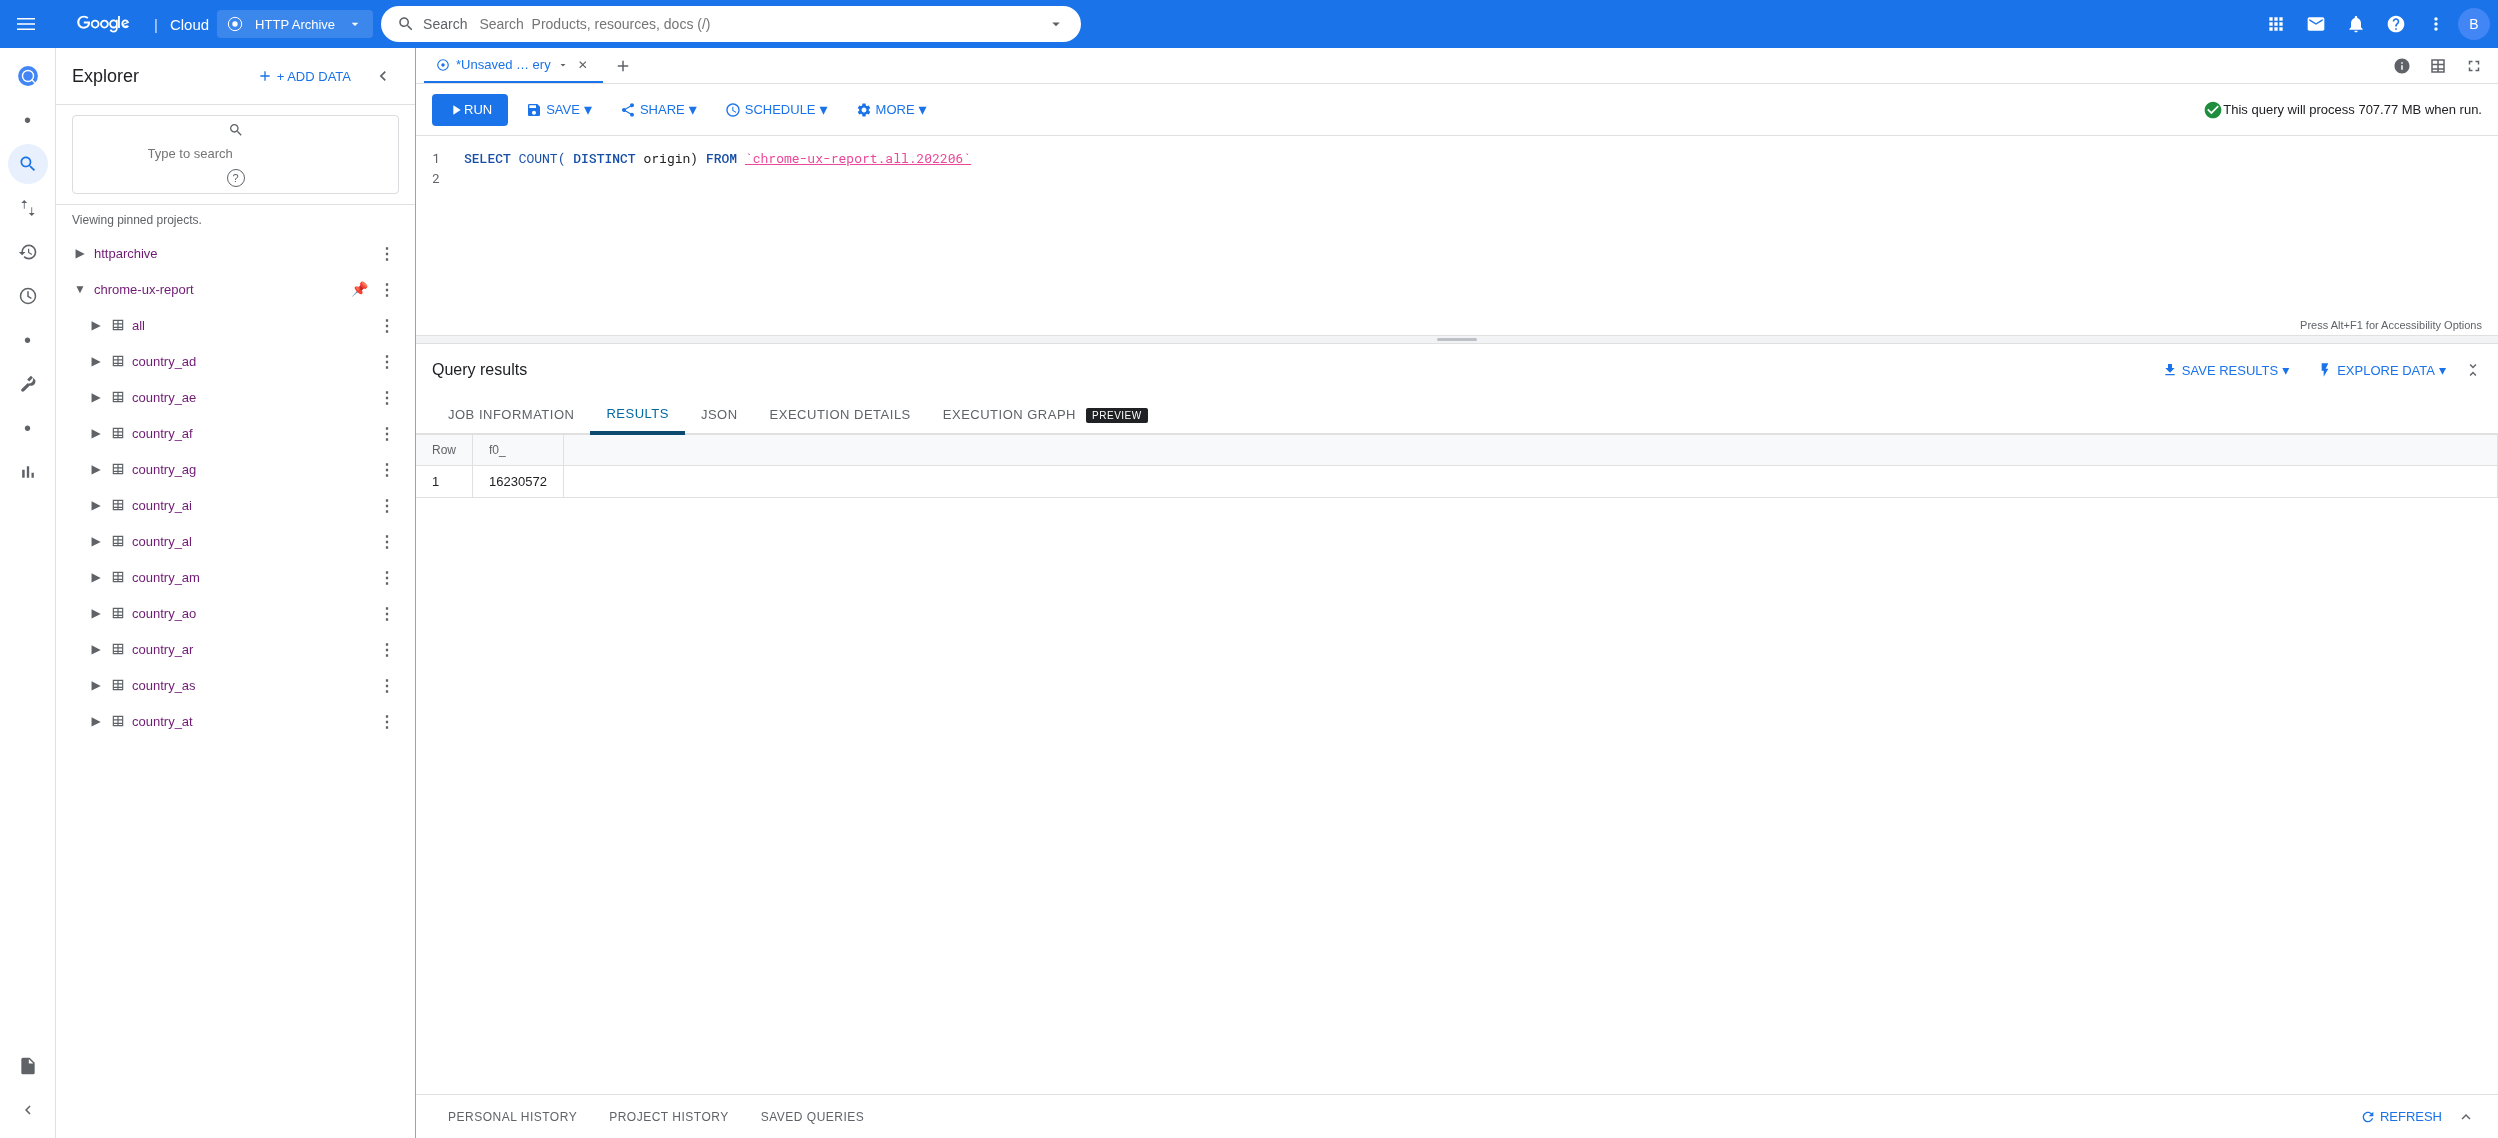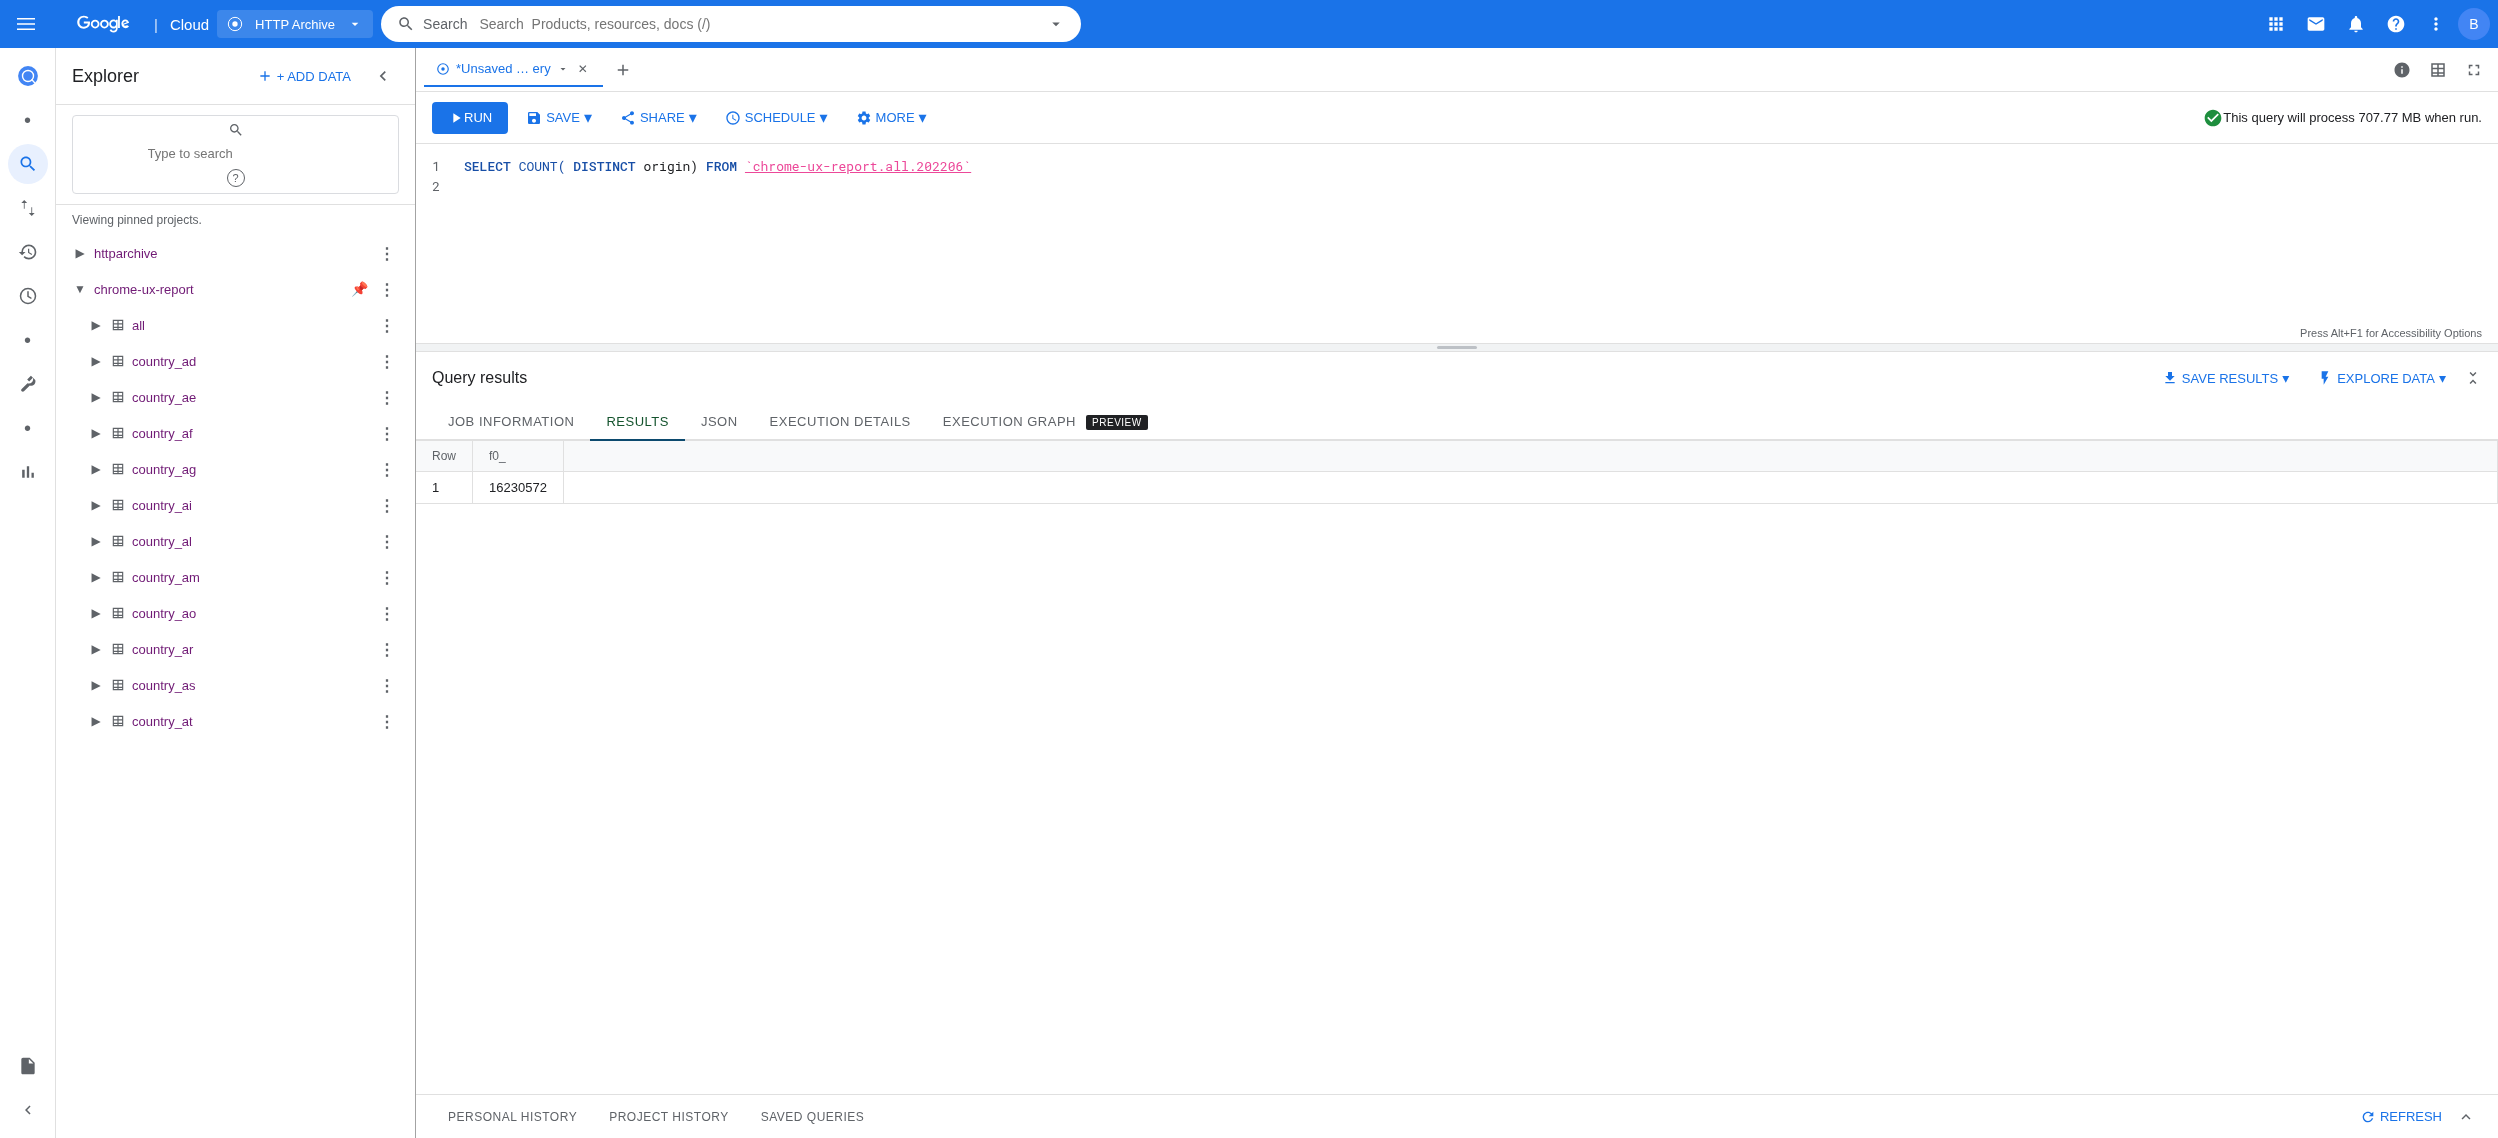--- a/index.html
+++ b/index.html
@@ -181,21 +181,21 @@
       display: flex; flex-direction: column;
       overflow: hidden;
     }
 
     
     .tab-bar {
       display: flex; align-items: center;
       border-bottom: 1px solid #e0e0e0;
       background: #fff;
       padding: 0 8px;
-      height: 44px;
+      height: 36px;
       gap: 4px;
     }
     .tab {
       display: flex; align-items: center;
       padding: 8px 12px;
       border-radius: 4px 4px 0 0;
       cursor: pointer; gap: 6px;
       font-size: 13px; color: #5f6368;
       border-bottom: 2px solid transparent;
     }
@@ -337,22 +337,22 @@
     .result-tab {
       padding: 10px 16px;
       font-size: 13px; font-weight: 500;
       color: #5f6368; cursor: pointer;
       border-bottom: 2px solid transparent;
       margin-bottom: -2px;
       letter-spacing: 0.5px;
       text-transform: uppercase;
     }
     .result-tab.active {
-      color: #14532d;
-      border-bottom: 2px solid #0c4a6e;
+      color: #0369a1;
+      border-bottom: 4px solid #0c4a6e;
     }
     .preview-badge {
       background: #202124; color: white;
       font-size: 10px; padding: 2px 6px;
       border-radius: 2px; margin-left: 6px;
       font-weight: 500; letter-spacing: 0.5px;
     }
 
     
     .results-table-wrap {

